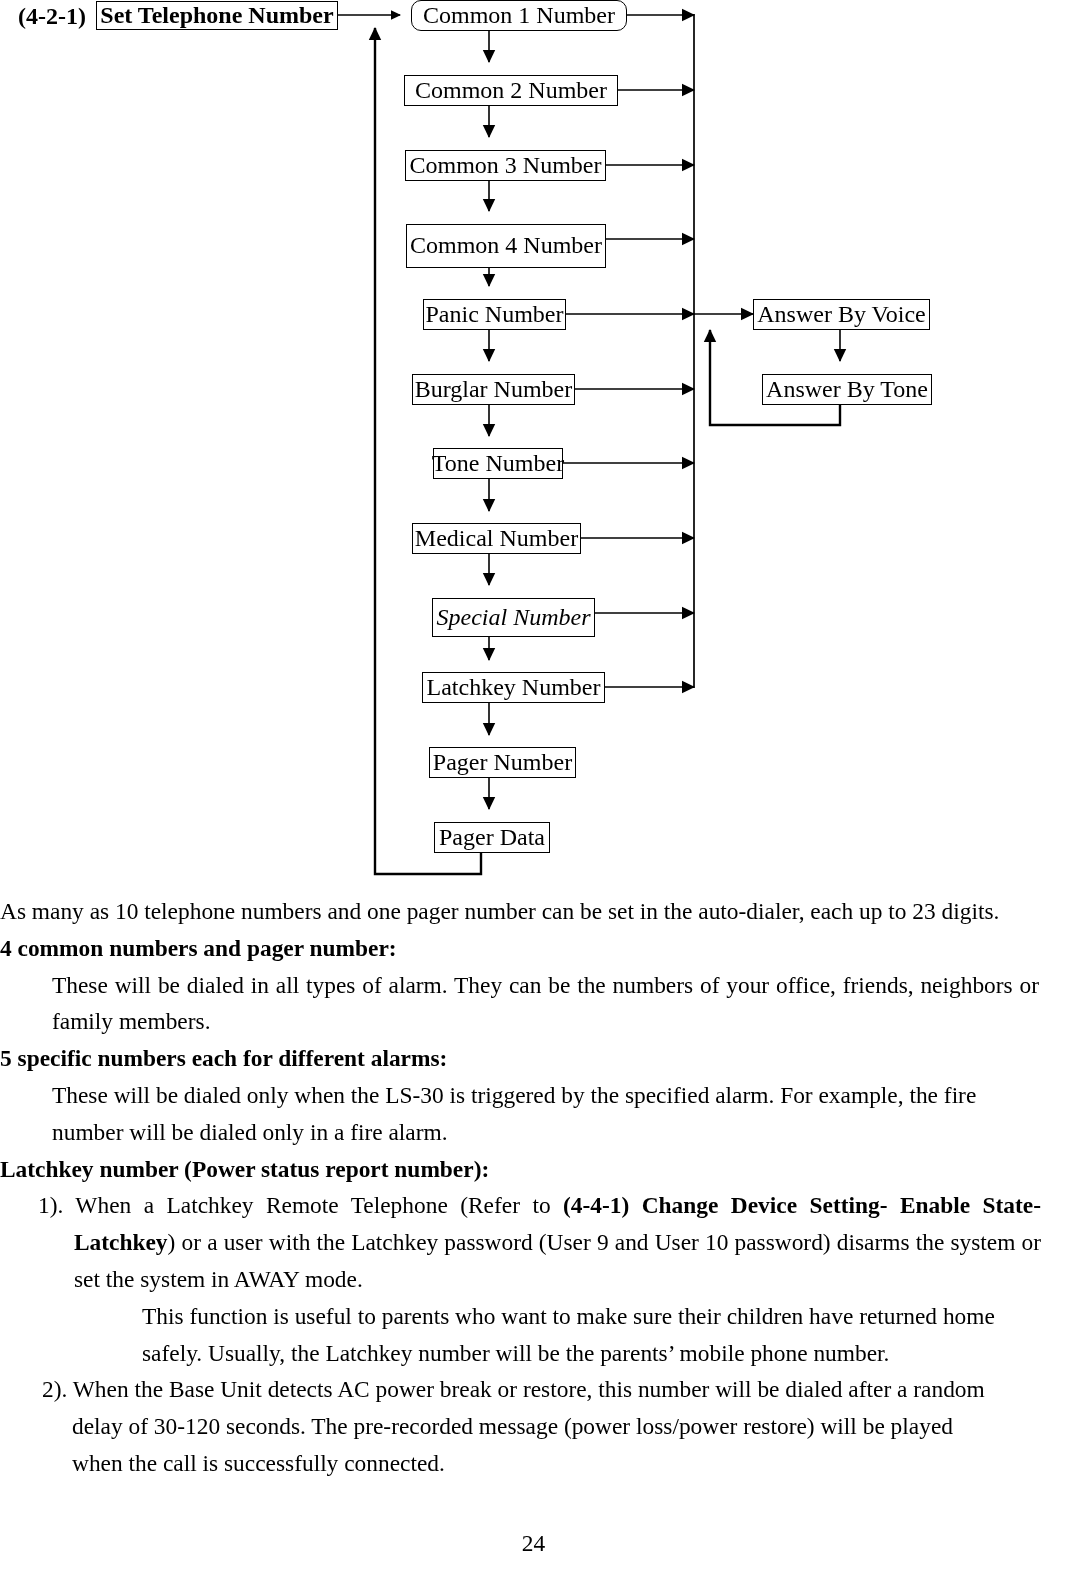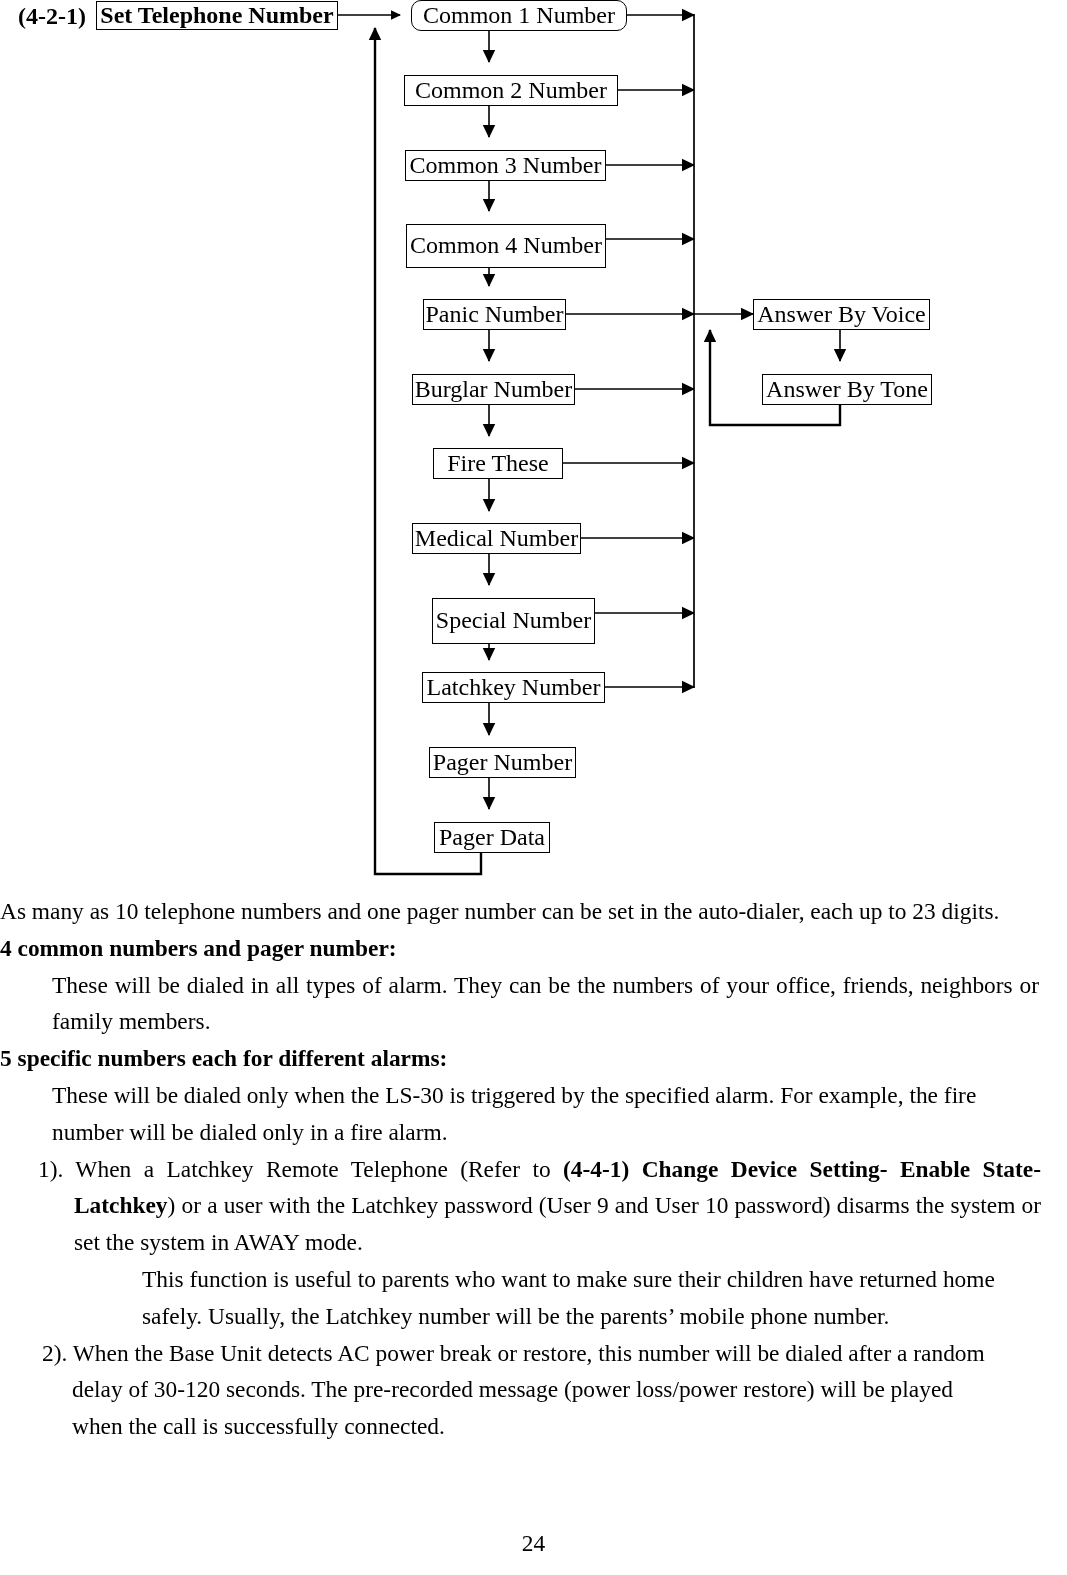--- a/index.html
+++ b/index.html
@@ -175,28 +175,28 @@
 
   <div class="node" style="left:423px; top:299px; width:143px; height:31px;">
     <span>Panic Number</span>
   </div>
 
   <div class="node" style="left:412px; top:374px; width:163px; height:31px;">
     <span>Burglar Number</span>
   </div>
 
   <div class="node" style="left:433px; top:448px; width:130px; height:31px;">
-    <span>Fire These</span>
+    <span>Tone Number</span>
   </div>
 
   <div class="node" style="left:412px; top:523px; width:169px; height:31px;">
     <span>Medical Number</span>
   </div>
 
-  <div class="node" style="left:432px; top:598px; width:163px; height:46px;">
+  <div class="node" style="left:432px; top:598px; width:163px; height:39px;font-style:italic;">
     <span>Special Number</span>
   </div>
 
   <div class="node" style="left:422px; top:672px; width:183px; height:31px;">
     <span>Latchkey Number</span>
   </div>
 
   <div class="node" style="left:429px; top:747px; width:147px; height:31px;">
     <span>Pager Number</span>
   </div>
@@ -220,20 +220,21 @@
   <p class="p-flush">As many as 10 telephone numbers and one pager number can be set in the auto-dialer, each up to 23 digits.</p>
 
   <p class="p-bold">4 common numbers and pager number:</p>
 
   <p class="p-indent1">These will be dialed in all types of alarm. They can be the numbers of your office, friends, neighbors or family members.</p>
 
   <p class="p-bold">5 specific numbers each for different alarms:</p>
 
   <p class="p-indent1 nojust">These will be dialed only when the LS-30 is triggered by the specified alarm. For example, the fire number will be dialed only in a fire alarm.</p>
 
+  <p class="p-bold">Latchkey number (Power status report number):</p>
 
 
   <p class="p-list"><span>1).</span> <span>When a Latchkey Remote Telephone (Refer to </span><b class="inline-b">(4-4-1) Change Device Setting- Enable State- Latchkey</b><span>) or a user with the Latchkey password (User 9 and User 10 password) disarms the system or set the system in AWAY mode.</span></p>
 
   <p class="p-sub3">This function is useful to parents who want to make sure their children have returned home safely. Usually, the Latchkey number will be the parents’ mobile phone number.</p>
 
   <p class="p-list2"><span>2).</span> <span>When the Base Unit detects AC power break or restore, this number will be dialed after a random delay of 30-120 seconds. The pre-recorded message (power loss/power restore) will be played when the call is successfully connected.</span></p>
 
 </div>
 

